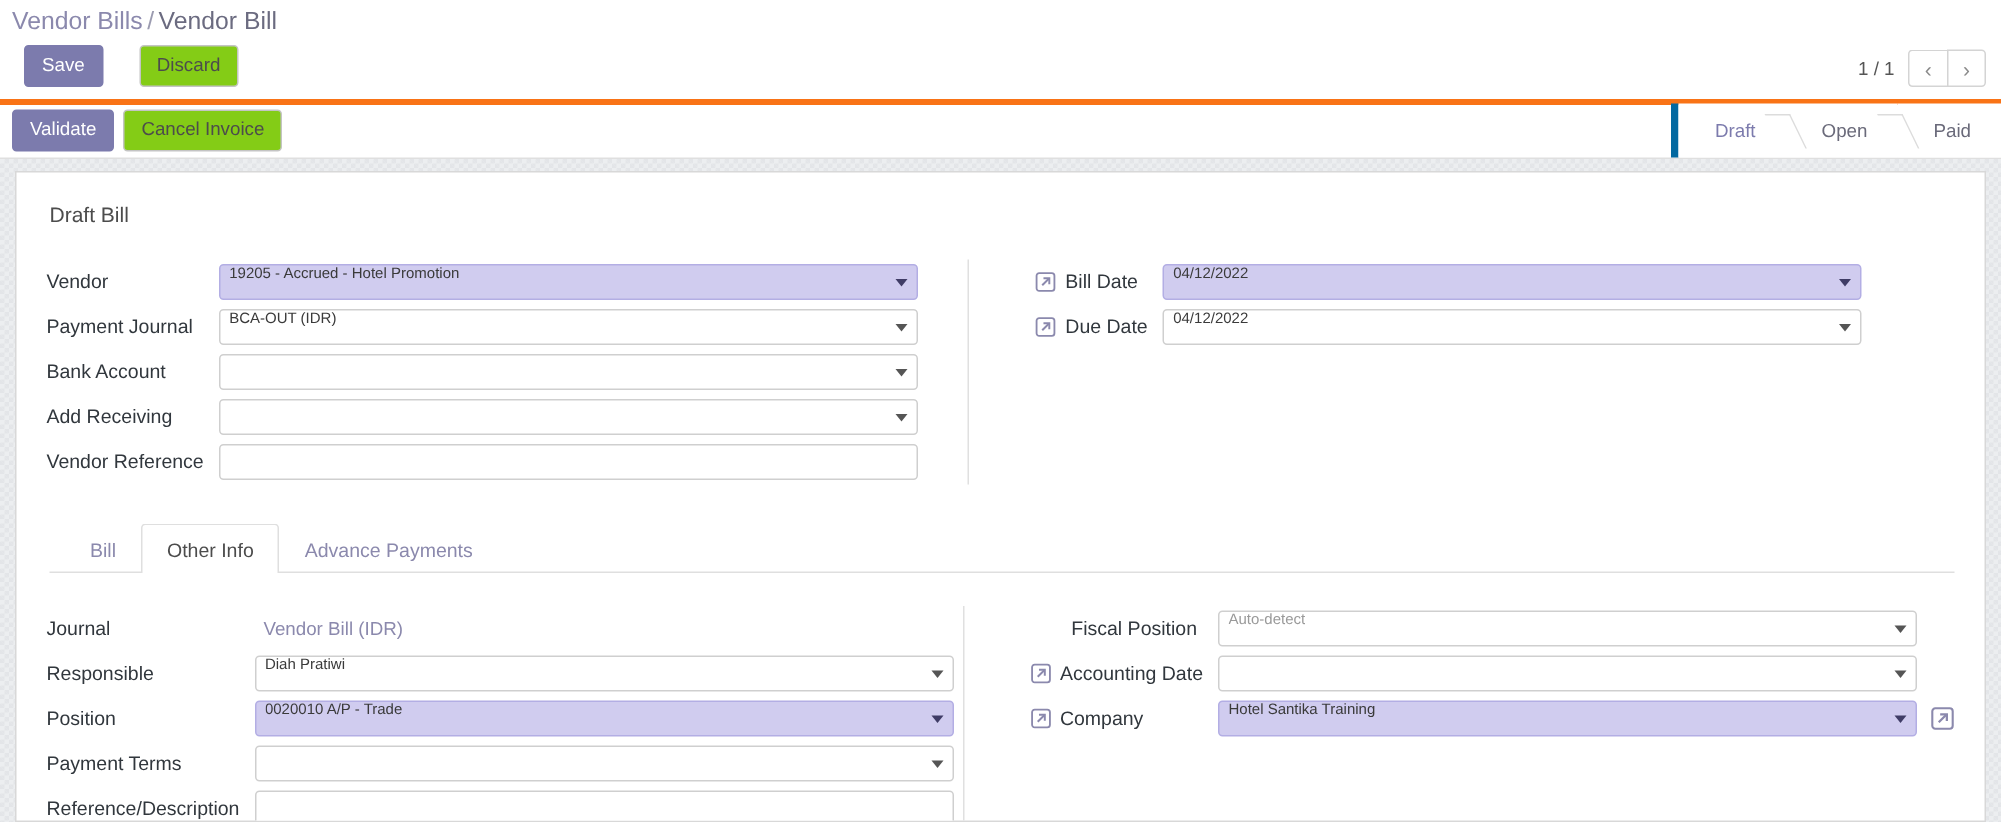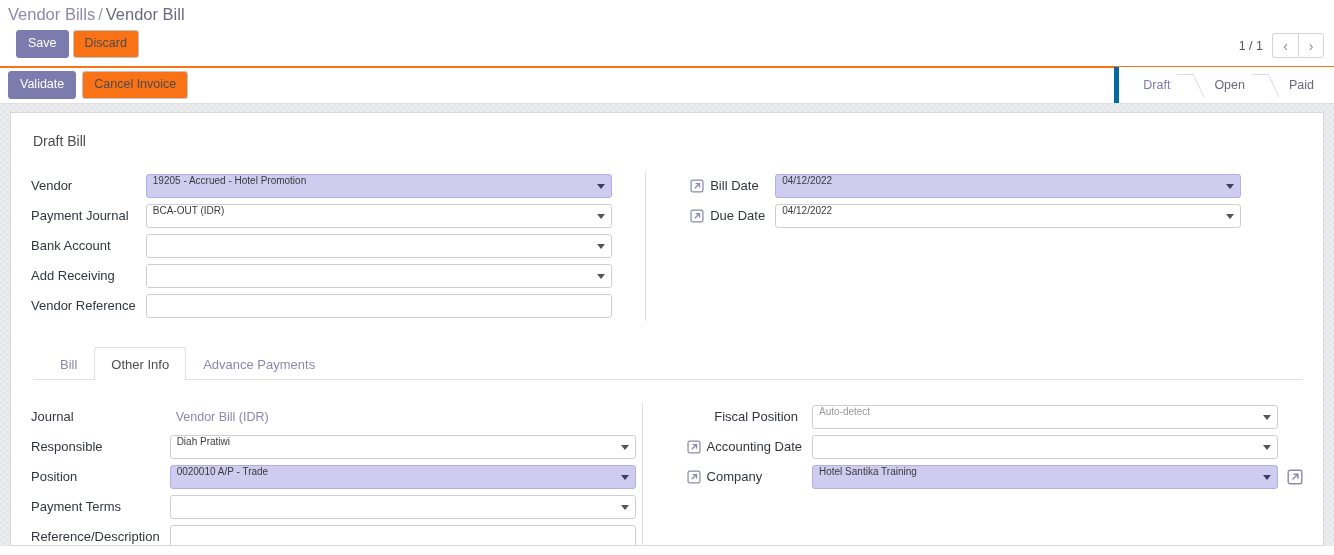--- a/index.html
+++ b/index.html
@@ -10,21 +10,21 @@
     background: #ffffff;
     font-family: "Liberation Sans", sans-serif;
     font-size: 13px;
     color: #4c4c4c;
     overflow: hidden;
   }
 
   
   .control-panel {
     background: #ffffff;
-    border-bottom: 2px solid #f97316;
+    border-bottom: 4px solid #f97316;
   }
   .cp-row {
     display: flex;
     align-items: center;
     justify-content: space-between;
     padding: 0 8px;
   }
   .breadcrumb {
     padding: 5px 8px 2px 8px;
     font-size: 16.5px;
@@ -39,31 +39,31 @@
     color: #9b9bb0;
     margin: 0 3px;
   }
   .bc-current {
     color: #6b6b80;
   }
 
   .btn-row {
     display: flex;
     align-items: center;
-    gap: 4px;
+    gap: 24px;
     padding: 4px 8px 8px 8px;
   }
   .btn {
     font-family: "Liberation Sans", sans-serif;
     font-size: 12.5px;
     line-height: 1;
     padding: 6px 11px 7px 11px;
     border-radius: 3px;
     border: 1px solid #c4c4c4;
-    background: #f97316;
+    background: #84cc16;
     color: #4c4c4c;
     cursor: pointer;
     white-space: nowrap;
   }
   .btn-primary {
     background: #7c7bad;
     border-color: #7c7bad;
     color: #ffffff;
   }
 

